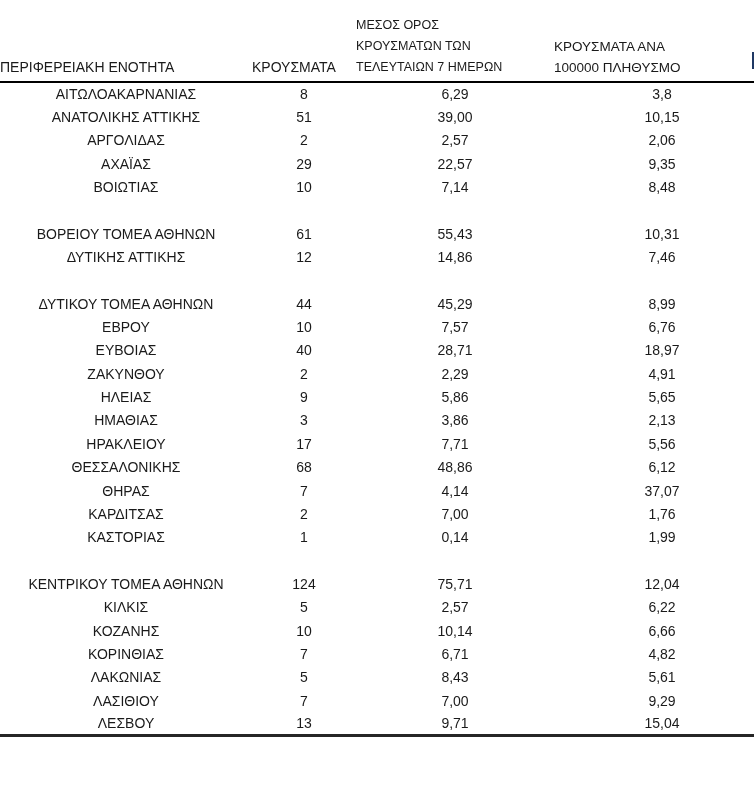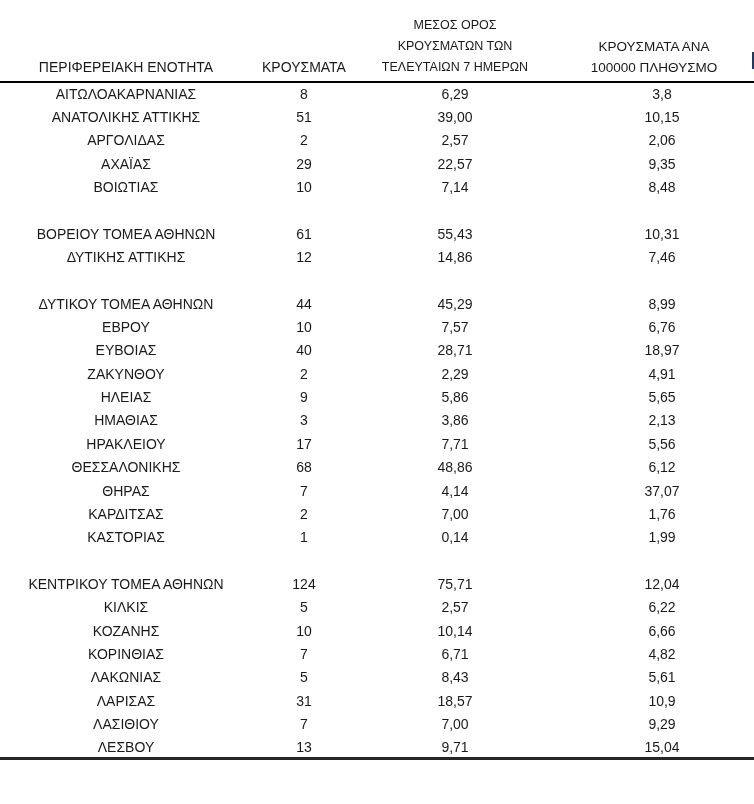--- a/index.html
+++ b/index.html
@@ -21,21 +21,21 @@
     table-layout: fixed;
     width: 754px;
   }
   col.col-region  { width: 252px; }
   col.col-cases   { width: 104px; }
   col.col-avg7    { width: 198px; }
   col.col-per100k { width: 200px; }
 
   thead th {
     vertical-align: bottom;
-    text-align: center;
+    text-align: left;
     font-weight: normal;
     font-size: 14px;
     line-height: 21px;
     padding: 0 0 3px 0;
     height: 82px;
     box-sizing: border-box;
     border-bottom: 2.5px solid #000000;
     white-space: nowrap;
   }
   thead th.c3 { font-size: 12.5px; }
@@ -229,26 +229,20 @@
           <td class="c3">6,71</td>
           <td class="c4">4,82</td>
         </tr>
         <tr>
           <td class="c1">ΛΑΚΩΝΙΑΣ</td>
           <td class="c2">5</td>
           <td class="c3">8,43</td>
           <td class="c4">5,61</td>
         </tr>
         <tr>
-          <td class="c1">ΛΑΡΙΣΑΣ</td>
-          <td class="c2">31</td>
-          <td class="c3">18,57</td>
-          <td class="c4">10,9</td>
-        </tr>
-        <tr>
           <td class="c1">ΛΑΣΙΘΙΟΥ</td>
           <td class="c2">7</td>
           <td class="c3">7,00</td>
           <td class="c4">9,29</td>
         </tr>
         <tr>
           <td class="c1">ΛΕΣΒΟΥ</td>
           <td class="c2">13</td>
           <td class="c3">9,71</td>
           <td class="c4">15,04</td>

